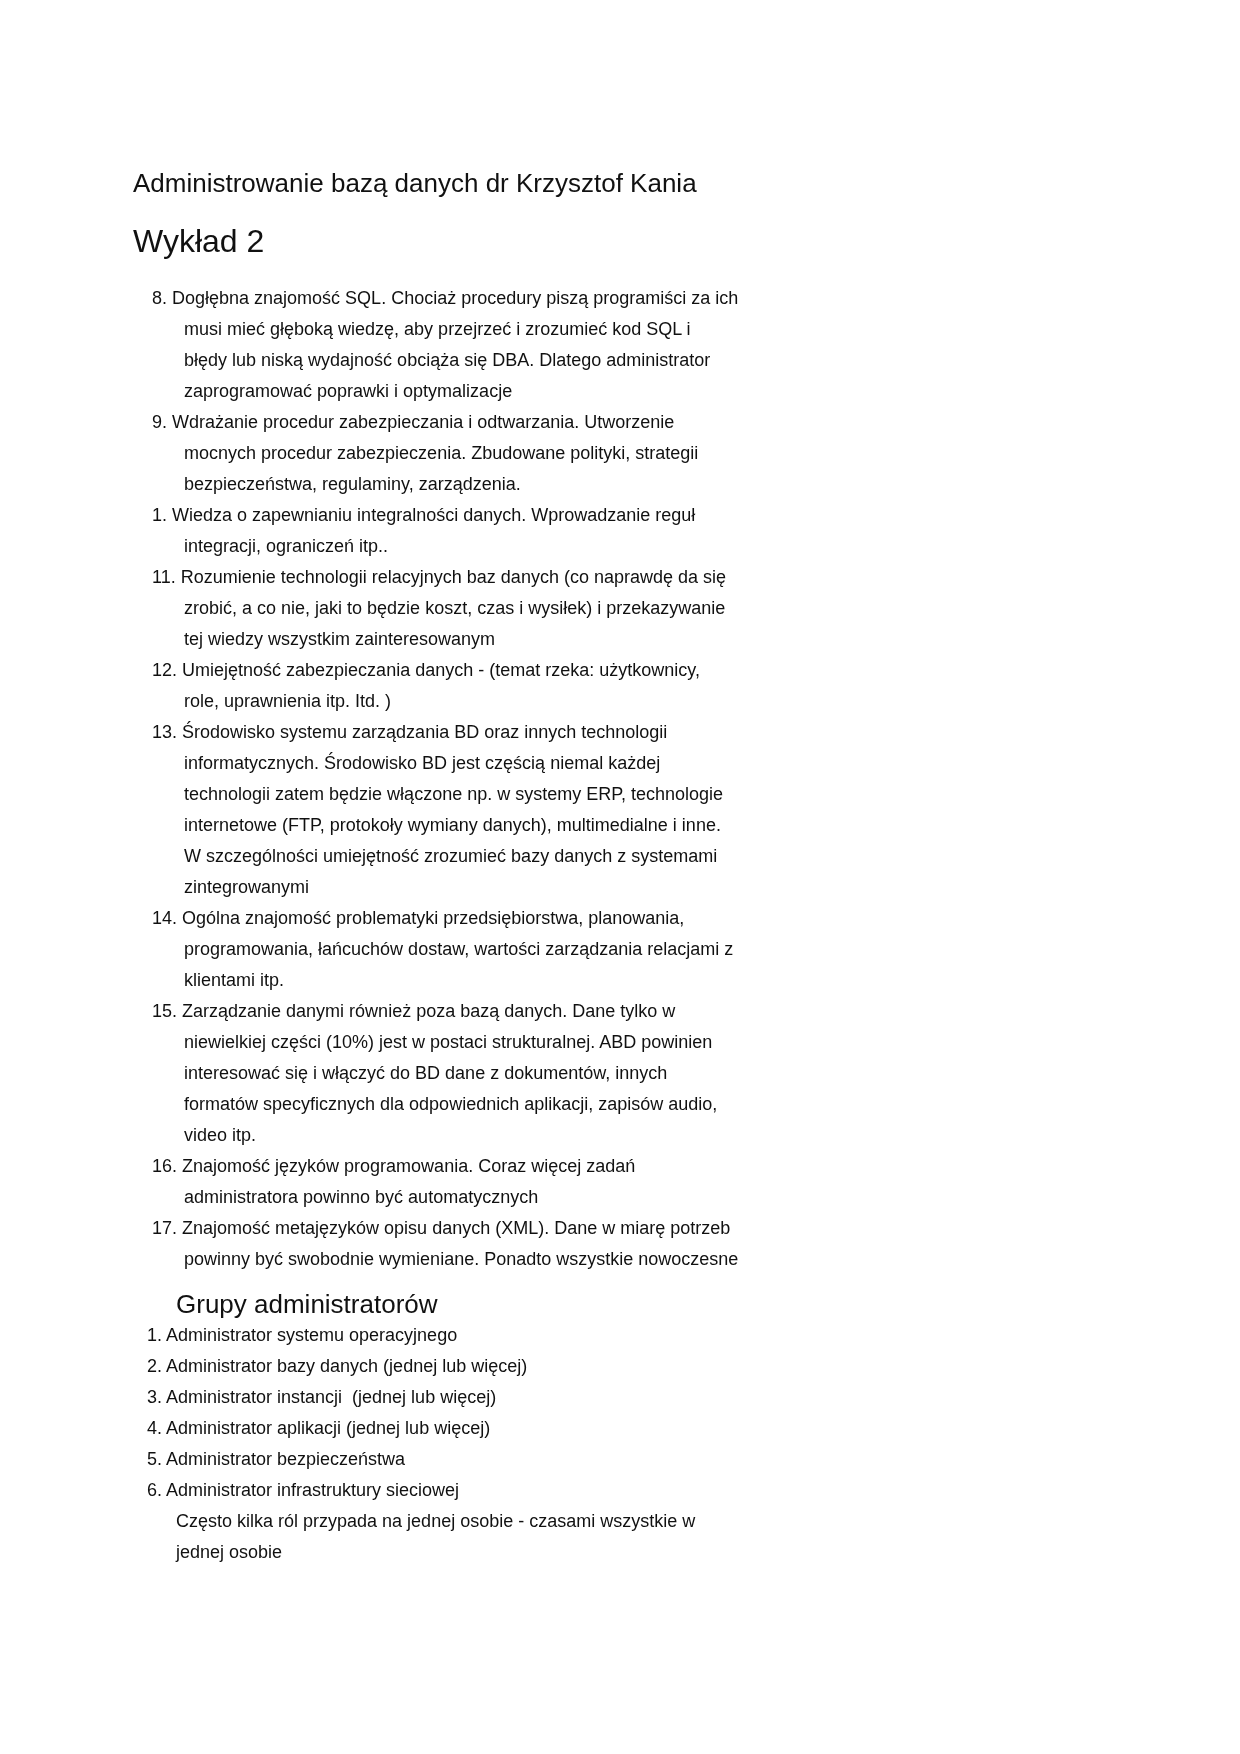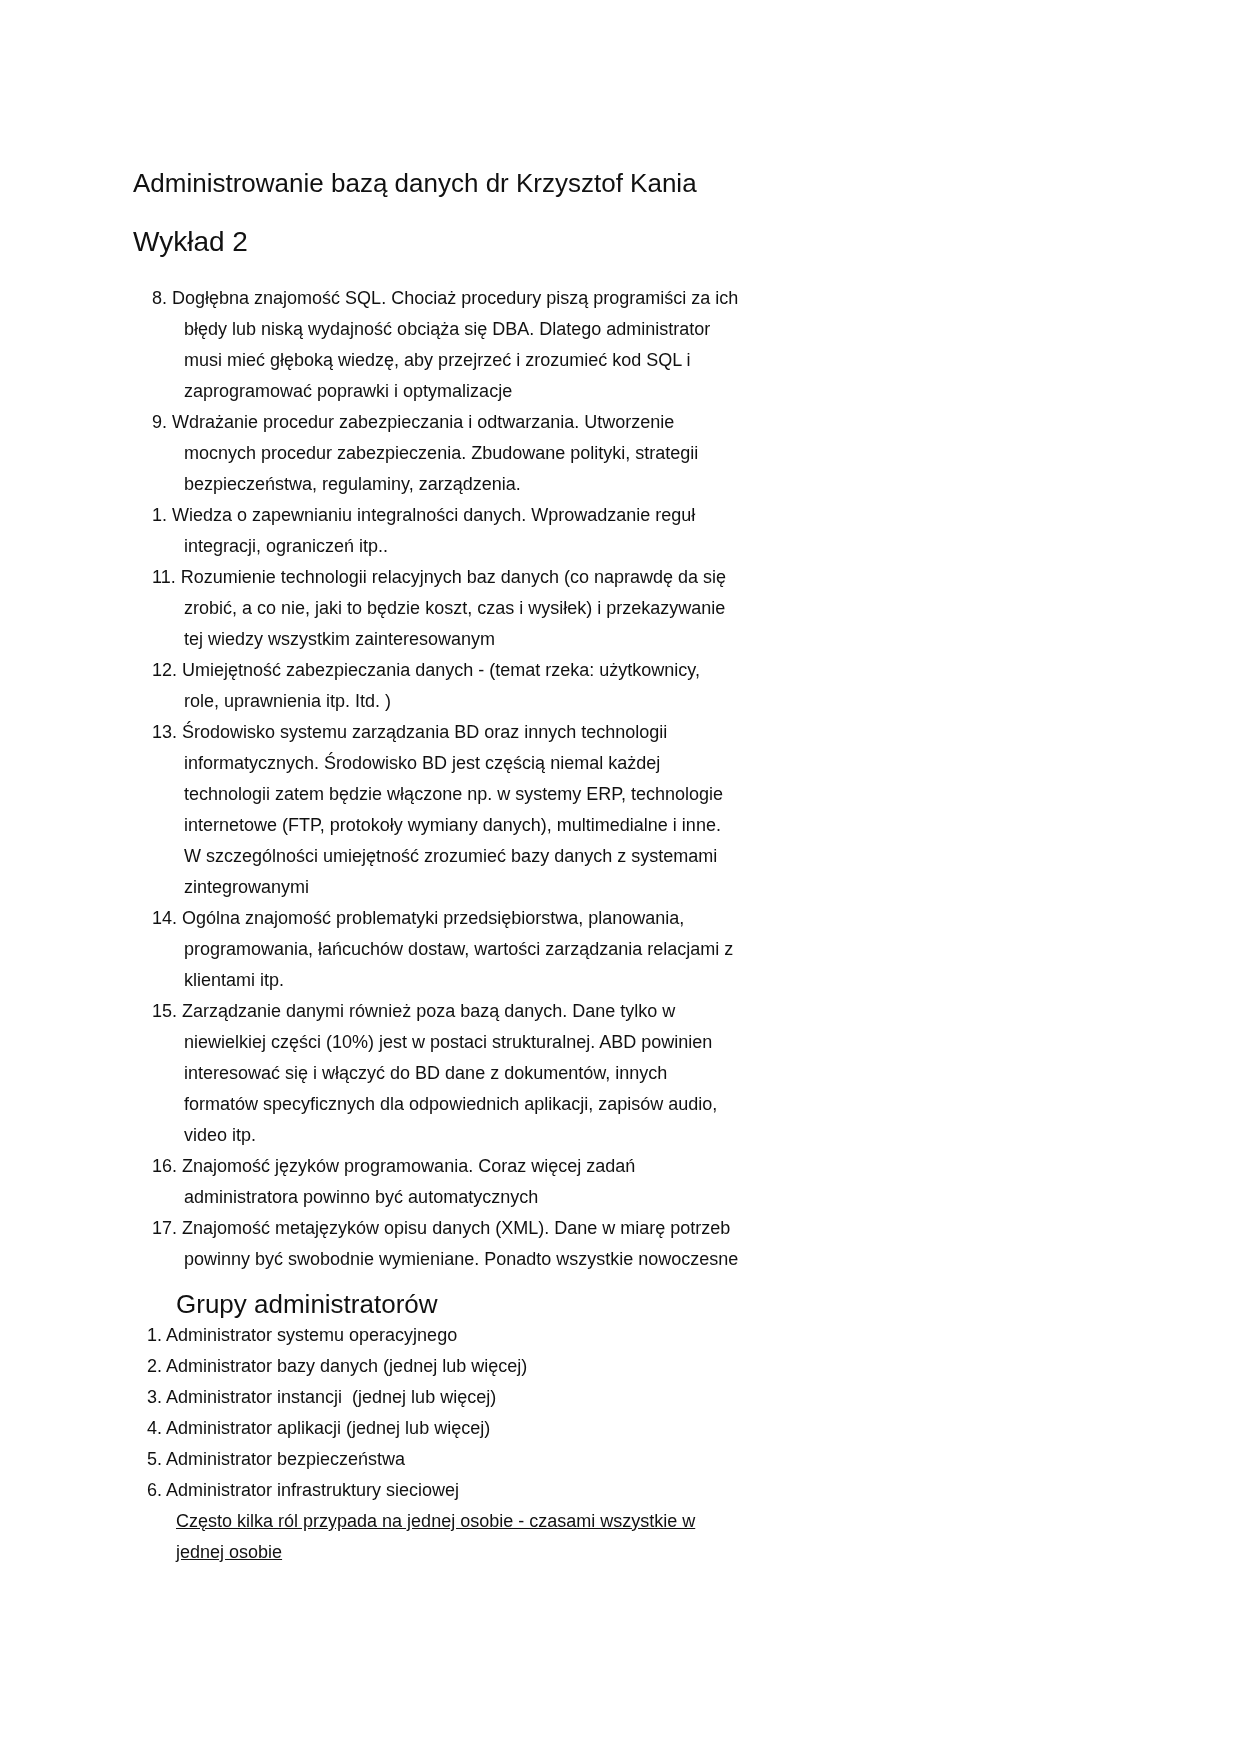--- a/index.html
+++ b/index.html
@@ -23,21 +23,21 @@
     top: 136px;
     width: 1000px;
   }
   .title {
     font-size: 26px;
     line-height: 31px;
     margin: 0 0 27px 0;
     white-space: pre;
   }
   .subtitle {
-    font-size: 28px;
+    font-size: 32px;
     line-height: 31px;
     margin: 0 0 26px 0;
     white-space: pre;
   }
   .list {
     font-size: 18px;
     line-height: 31px;
   }
   .main-list {
     margin-left: 19px;
@@ -56,43 +56,42 @@
     line-height: 31px;
     margin: 0 0 0 43px;
     white-space: pre;
   }
   .groups-list {
     margin-left: 14px;
   }
   .groups-list .line.cont,
   .groups-note .line.cont {
     padding-left: 29px;
-    text-decoration: underline;
   }
   .groups-note {
     margin-left: 14px;
   }
   .num {
     white-space: pre;
   }
 </style>
 </head>
 <body>
 
 <div class="page">
   <div class="content">
 
     <p class="title">Administrowanie bazą danych dr Krzysztof Kania</p>
 
     <p class="subtitle">Wykład 2</p>
 
     <div class="list main-list">
         <div class="line first"><span class="num">8.</span><span class="txt"> Dogłębna znajomość SQL. Chociaż procedury piszą programiści za ich</span></div>
+        <div class="line cont"><span class="txt">musi mieć głęboką wiedzę, aby przejrzeć i zrozumieć kod SQL i</span></div>
         <div class="line cont"><span class="txt">błędy lub niską wydajność obciąża się DBA. Dlatego administrator</span></div>
-        <div class="line cont"><span class="txt">musi mieć głęboką wiedzę, aby przejrzeć i zrozumieć kod SQL i</span></div>
         <div class="line cont"><span class="txt">zaprogramować poprawki i optymalizacje</span></div>
         <div class="line first"><span class="num">9.</span><span class="txt"> Wdrażanie procedur zabezpieczania i odtwarzania. Utworzenie</span></div>
         <div class="line cont"><span class="txt">mocnych procedur zabezpieczenia. Zbudowane polityki, strategii</span></div>
         <div class="line cont"><span class="txt">bezpieczeństwa, regulaminy, zarządzenia.</span></div>
         <div class="line first"><span class="num">1.</span><span class="txt"> Wiedza o zapewnianiu integralności danych. Wprowadzanie reguł</span></div>
         <div class="line cont"><span class="txt">integracji, ograniczeń itp..</span></div>
         <div class="line first"><span class="num">11.</span><span class="txt"> Rozumienie technologii relacyjnych baz danych (co naprawdę da się</span></div>
         <div class="line cont"><span class="txt">zrobić, a co nie, jaki to będzie koszt, czas i wysiłek) i przekazywanie</span></div>
         <div class="line cont"><span class="txt">tej wiedzy wszystkim zainteresowanym</span></div>
         <div class="line first"><span class="num">12.</span><span class="txt"> Umiejętność zabezpieczania danych - (temat rzeka: użytkownicy,</span></div>

